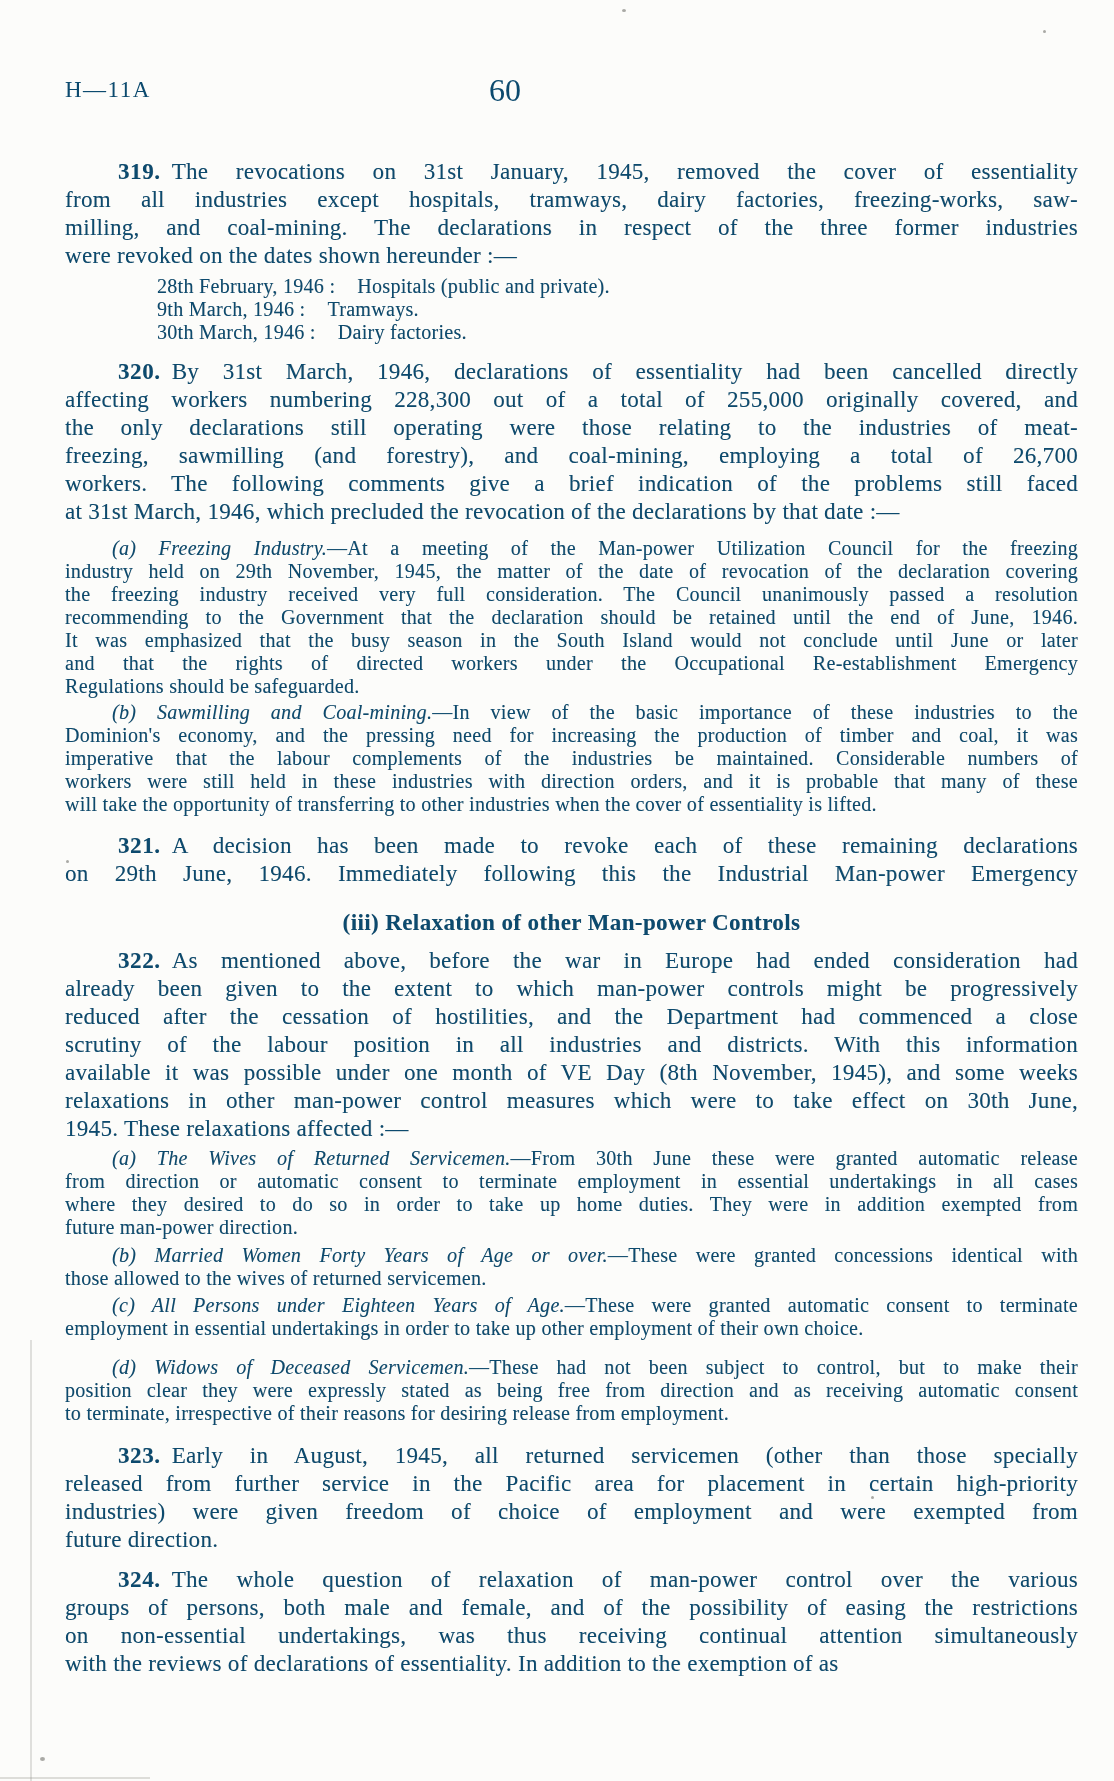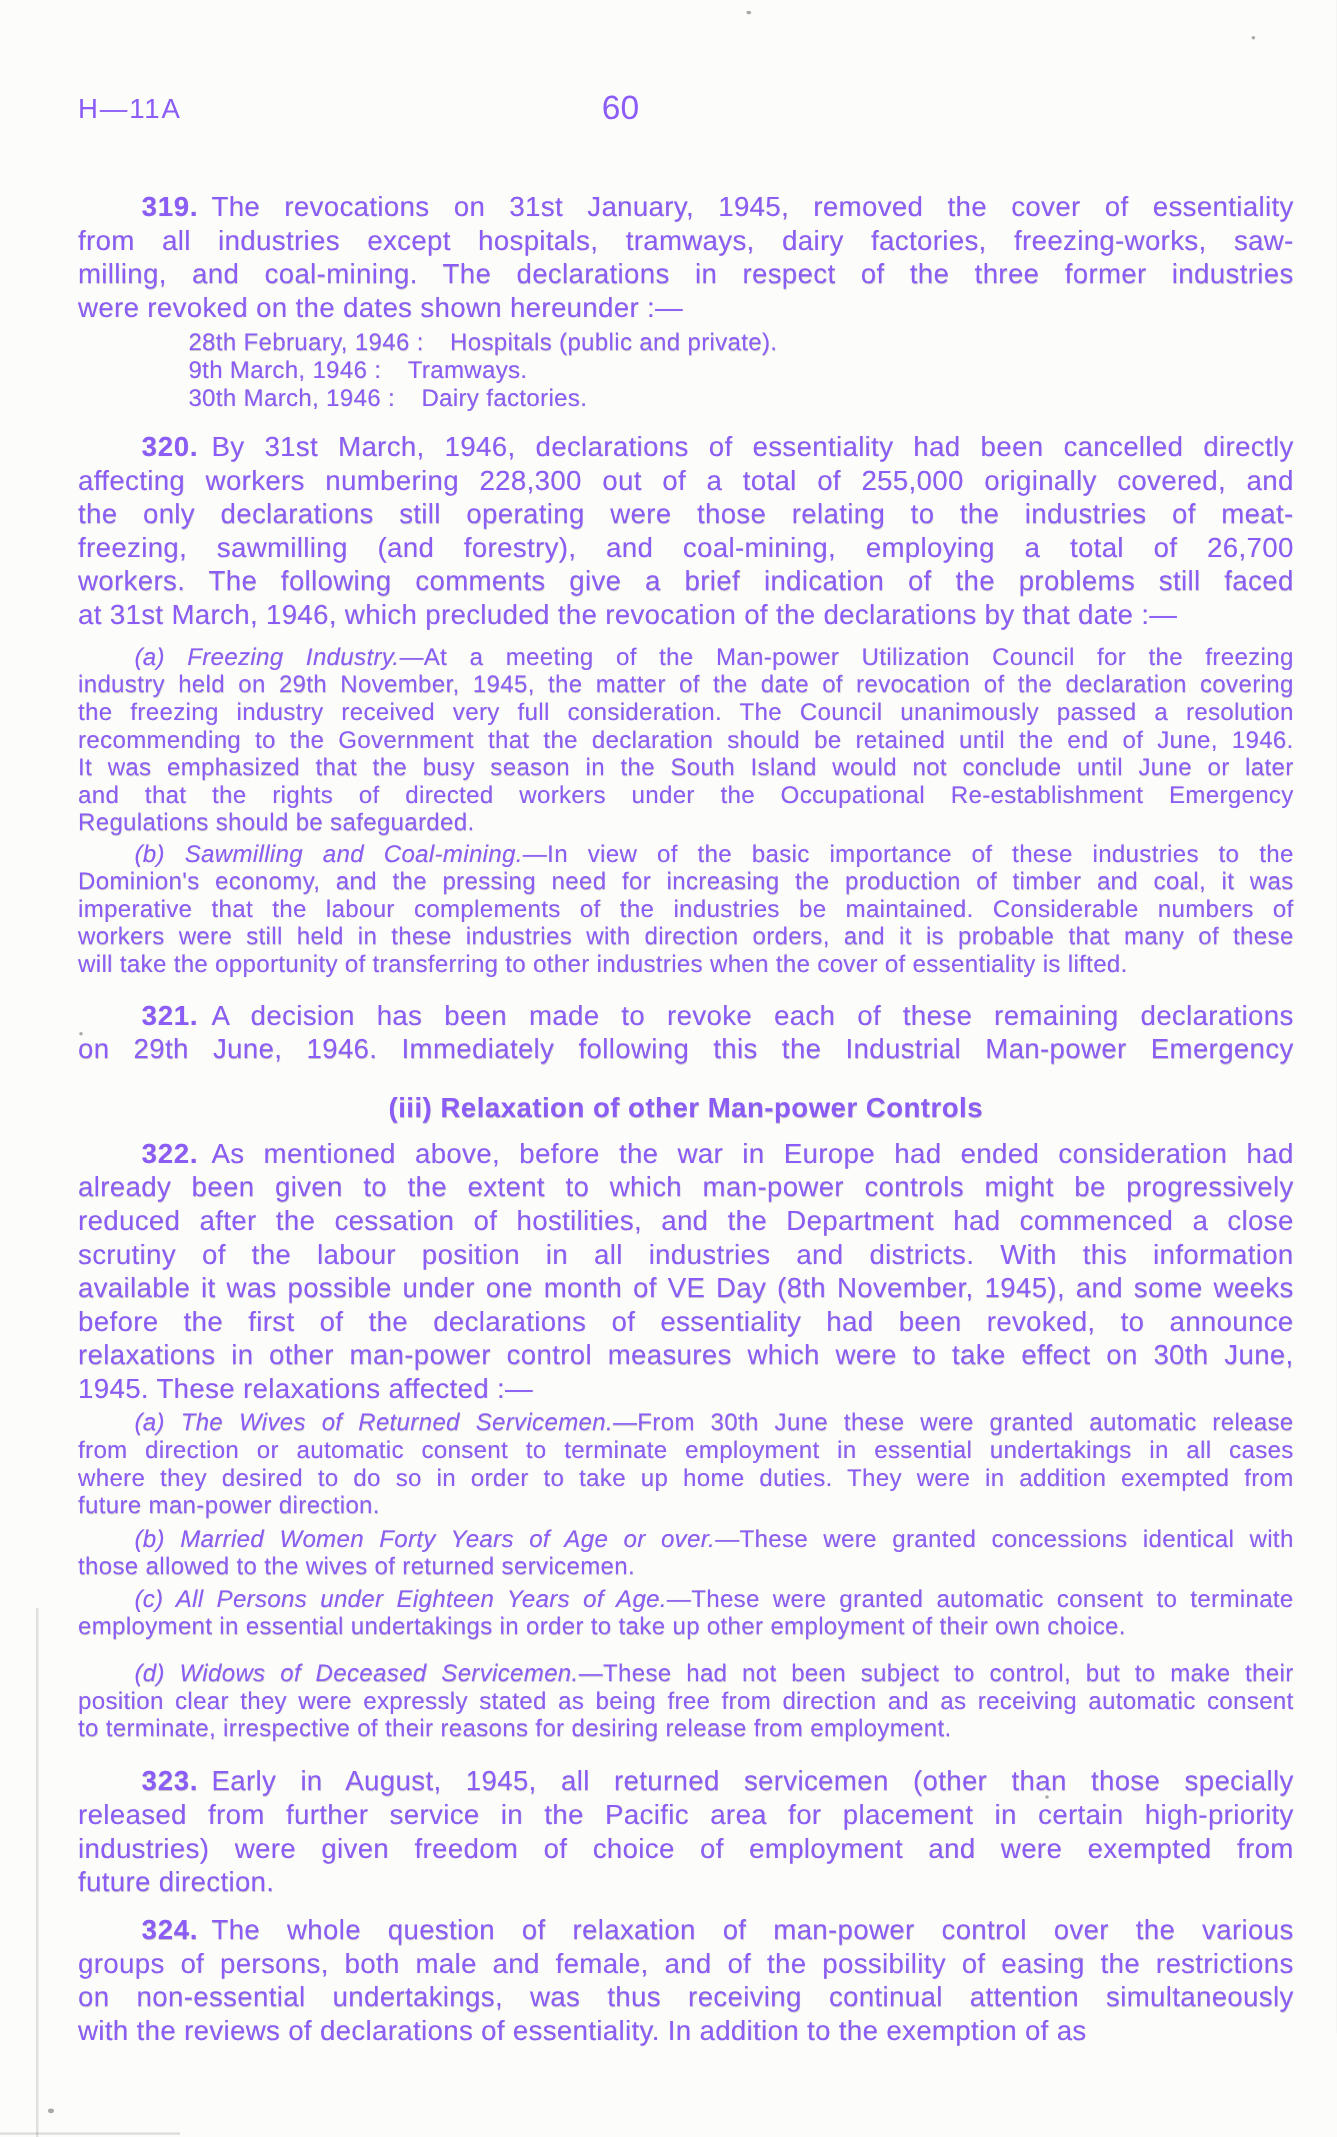--- a/index.html
+++ b/index.html
@@ -4,27 +4,27 @@
 <style>
   html,body{margin:0;padding:0;background:#e8e8e4;}
   .page{
     position:relative;
     width:1114px;height:1781px;
     margin:0 auto;
     background:#fcfcfa;
     box-sizing:border-box;
     padding:76px 36px 0 65px;
     overflow:hidden;
-    font-family:Liberation Sans, sans-serif;
-    color:#8b5cf6;
+    font-family:Liberation Serif, serif;
+    color:#0c4a6e;
   }
   .content{width:1013px;}
   .pageheader{position:relative;height:28px;font-size:23px;line-height:28px;}
   .docref{letter-spacing:1.5px;}
-  .pagenum{position:absolute;left:452px;transform:translateX(-50%);font-size:28px;}
+  .pagenum{position:absolute;left:440px;transform:translateX(-50%);font-size:32px;}
   .ln{
     text-align:justify;
     text-align-last:justify;
     text-justify:inter-word;
     letter-spacing:0.3px;
     text-shadow:0.3px 0.3px 0.6px rgba(60,60,60,0.30);
   }
   .ln.last{text-align-last:left;}
   .body-ln{font-size:23px;line-height:28px;}
   .small-ln{font-size:20px;line-height:23px;}
@@ -98,21 +98,20 @@
     </div>
 
     <div class="heading" style="margin-top:21px;">(iii) Relaxation of other Man-power Controls</div>
 
     <div style="margin-top:10px;">
       <div class="ln body-ln first"><b class="pnum">322.</b><span>As mentioned above, before the war in Europe had ended consideration had</span></div>
       <div class="ln body-ln">already been given to the extent to which man-power controls might be progressively</div>
       <div class="ln body-ln">reduced after the cessation of hostilities, and the Department had commenced a close</div>
       <div class="ln body-ln">scrutiny of the labour position in all industries and districts. With this information</div>
       <div class="ln body-ln">available it was possible under one month of VE Day (8th November, 1945), and some weeks</div>
-      <div class="ln body-ln">before the first of the declarations of essentiality had been revoked, to announce</div>
       <div class="ln body-ln">relaxations in other man-power control measures which were to take effect on 30th June,</div>
       <div class="ln body-ln last">1945. These relaxations affected :—</div>
     </div>
 
     <div style="margin-top:4px;">
       <div class="ln small-ln first-sub"><i class="sublabel">(a) The Wives of Returned Servicemen.</i><span>—From 30th June these were granted automatic release</span></div>
       <div class="ln small-ln">from direction or automatic consent to terminate employment in essential undertakings in all cases</div>
       <div class="ln small-ln">where they desired to do so in order to take up home duties. They were in addition exempted from</div>
       <div class="ln small-ln last">future man-power direction.</div>
     </div>

